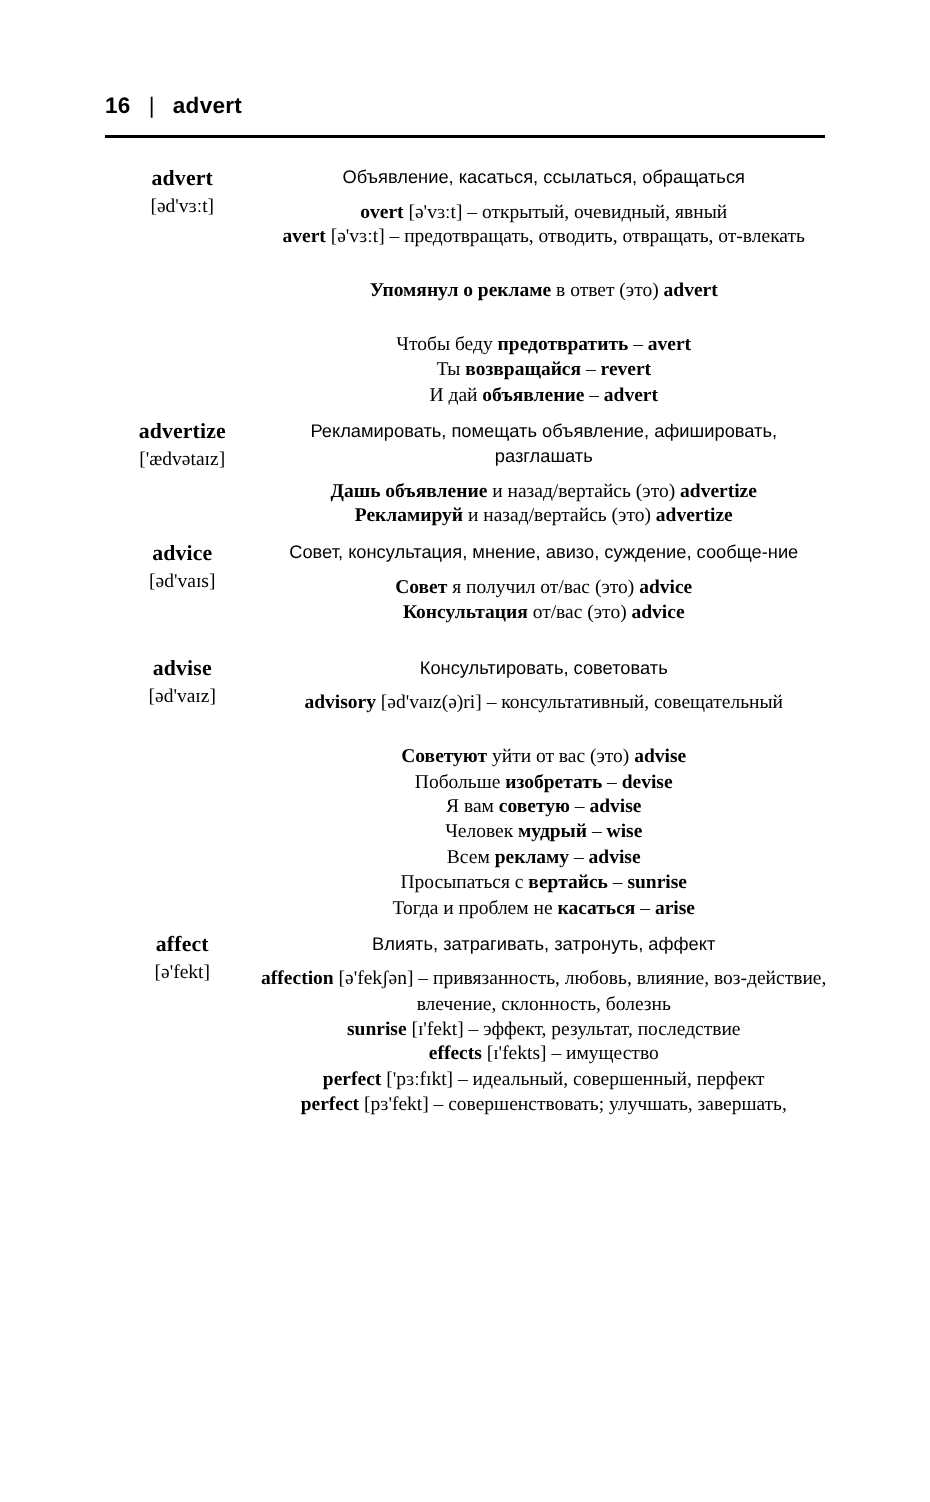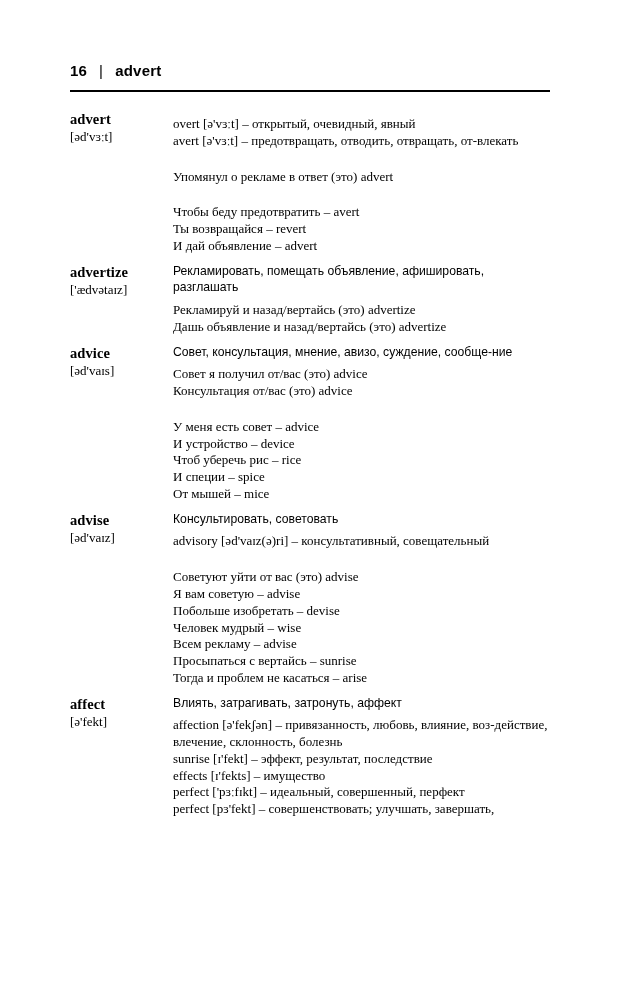--- a/index.html
+++ b/index.html
@@ -14,20 +14,21 @@
     color: #000000;
     position: relative;
     overflow: hidden;
   }
   .page {
     position: relative;
     width: 620px;
     height: 1001px;
     box-sizing: border-box;
     padding: 0;
+    text-align: center;
   }
   .header {
     position: absolute;
     left: 70px;
     top: 62px;
     width: 480px;
     display: flex;
     align-items: baseline;
     gap: 10px;
     font-family: "Liberation Sans", sans-serif;
@@ -91,21 +92,21 @@
   .block {
     margin-top: 6px;
   }
   .line {
     font-family: "Liberation Serif", serif;
     font-size: 13px;
     line-height: 16.8px;
     white-space: normal;
   }
   .line b {
-    font-weight: normal;
+    font-weight: bold;
   }
   .spacer-sm { height: 8px; }
   .spacer-md { height: 13px; }
 </style>
 </head>
 <body>
 
 <div class="page">
 
   <div class="header">
@@ -117,20 +118,21 @@
   <div class="rule"></div>
 
   <div class="content">
 
     <div class="entry">
       <div class="headword-col">
         <div class="headword">advert</div>
         <div class="pron">[əd'vɜːt]</div>
       </div>
       <div class="body-col">
+        <div class="gloss">Объявление, касаться, ссылаться, обращаться</div>
         <div class="block">
           <div class="line"><b>overt</b> [ə'vɜːt] – открытый, очевидный, явный</div>
           <div class="line"><b>avert</b> [ə'vɜːt] – предотвращать, отводить, отвращать, от-влекать</div>
         </div>
         <div class="spacer-md"></div>
         <div class="block">
           <div class="line"><b>Упомянул о рекламе</b> в ответ (это) <b>advert</b></div>
         </div>
         <div class="spacer-md"></div>
         <div class="block">
@@ -144,67 +146,60 @@
     <div class="spacer-sm"></div>
 
     <div class="entry">
       <div class="headword-col">
         <div class="headword">advertize</div>
         <div class="pron">['ædvətaɪz]</div>
       </div>
       <div class="body-col">
         <div class="gloss">Рекламировать, помещать объявление, афишировать, разглашать</div>
         <div class="block">
+          <div class="line"><b>Дашь объявление</b> и назад/вертайсь (это) <b>advertize</b></div>
           <div class="line"><b>Рекламируй</b> и назад/вертайсь (это) <b>advertize</b></div>
-          <div class="line"><b>Дашь объявление</b> и назад/вертайсь (это) <b>advertize</b></div>
         </div>
       </div>
     </div>
 
     <div class="spacer-sm"></div>
 
     <div class="entry">
       <div class="headword-col">
         <div class="headword">advice</div>
         <div class="pron">[əd'vaɪs]</div>
       </div>
       <div class="body-col">
         <div class="gloss">Совет, консультация, мнение, авизо, суждение, сообще-ние</div>
         <div class="block">
           <div class="line"><b>Совет</b> я получил от/вас (это) <b>advice</b></div>
           <div class="line"><b>Консультация</b> от/вас (это) <b>advice</b></div>
         </div>
         <div class="spacer-md"></div>
-        <div class="block">
-          <div class="line">У меня есть <b>совет</b> – <b>advice</b></div>
-          <div class="line"><b>И устройство</b> – <b>device</b></div>
-          <div class="line">Чтоб уберечь <b>рис</b> – <b>rice</b></div>
-          <div class="line">И специи – <b>spice</b></div>
-          <div class="line">От <b>мышей</b> – <b>mice</b></div>
-        </div>
       </div>
     </div>
 
     <div class="spacer-sm"></div>
 
     <div class="entry">
       <div class="headword-col">
         <div class="headword">advise</div>
         <div class="pron">[əd'vaɪz]</div>
       </div>
       <div class="body-col">
         <div class="gloss">Консультировать, советовать</div>
         <div class="block">
           <div class="line"><b>advisory</b> [əd'vaɪz(ə)ri] – консультативный, совещательный</div>
         </div>
         <div class="spacer-md"></div>
         <div class="block">
           <div class="line"><b>Советуют</b> уйти от вас (это) <b>advise</b></div>
+          <div class="line">Побольше <b>изобретать</b> – <b>devise</b></div>
           <div class="line">Я вам <b>советую</b> – <b>advise</b></div>
-          <div class="line">Побольше <b>изобретать</b> – <b>devise</b></div>
           <div class="line">Человек <b>мудрый</b> – <b>wise</b></div>
           <div class="line">Всем <b>рекламу</b> – <b>advise</b></div>
           <div class="line">Просыпаться с <b>вертайсь</b> – <b>sunrise</b></div>
           <div class="line">Тогда и проблем не <b>касаться</b> – <b>arise</b></div>
         </div>
       </div>
     </div>
 
     <div class="spacer-sm"></div>
 

